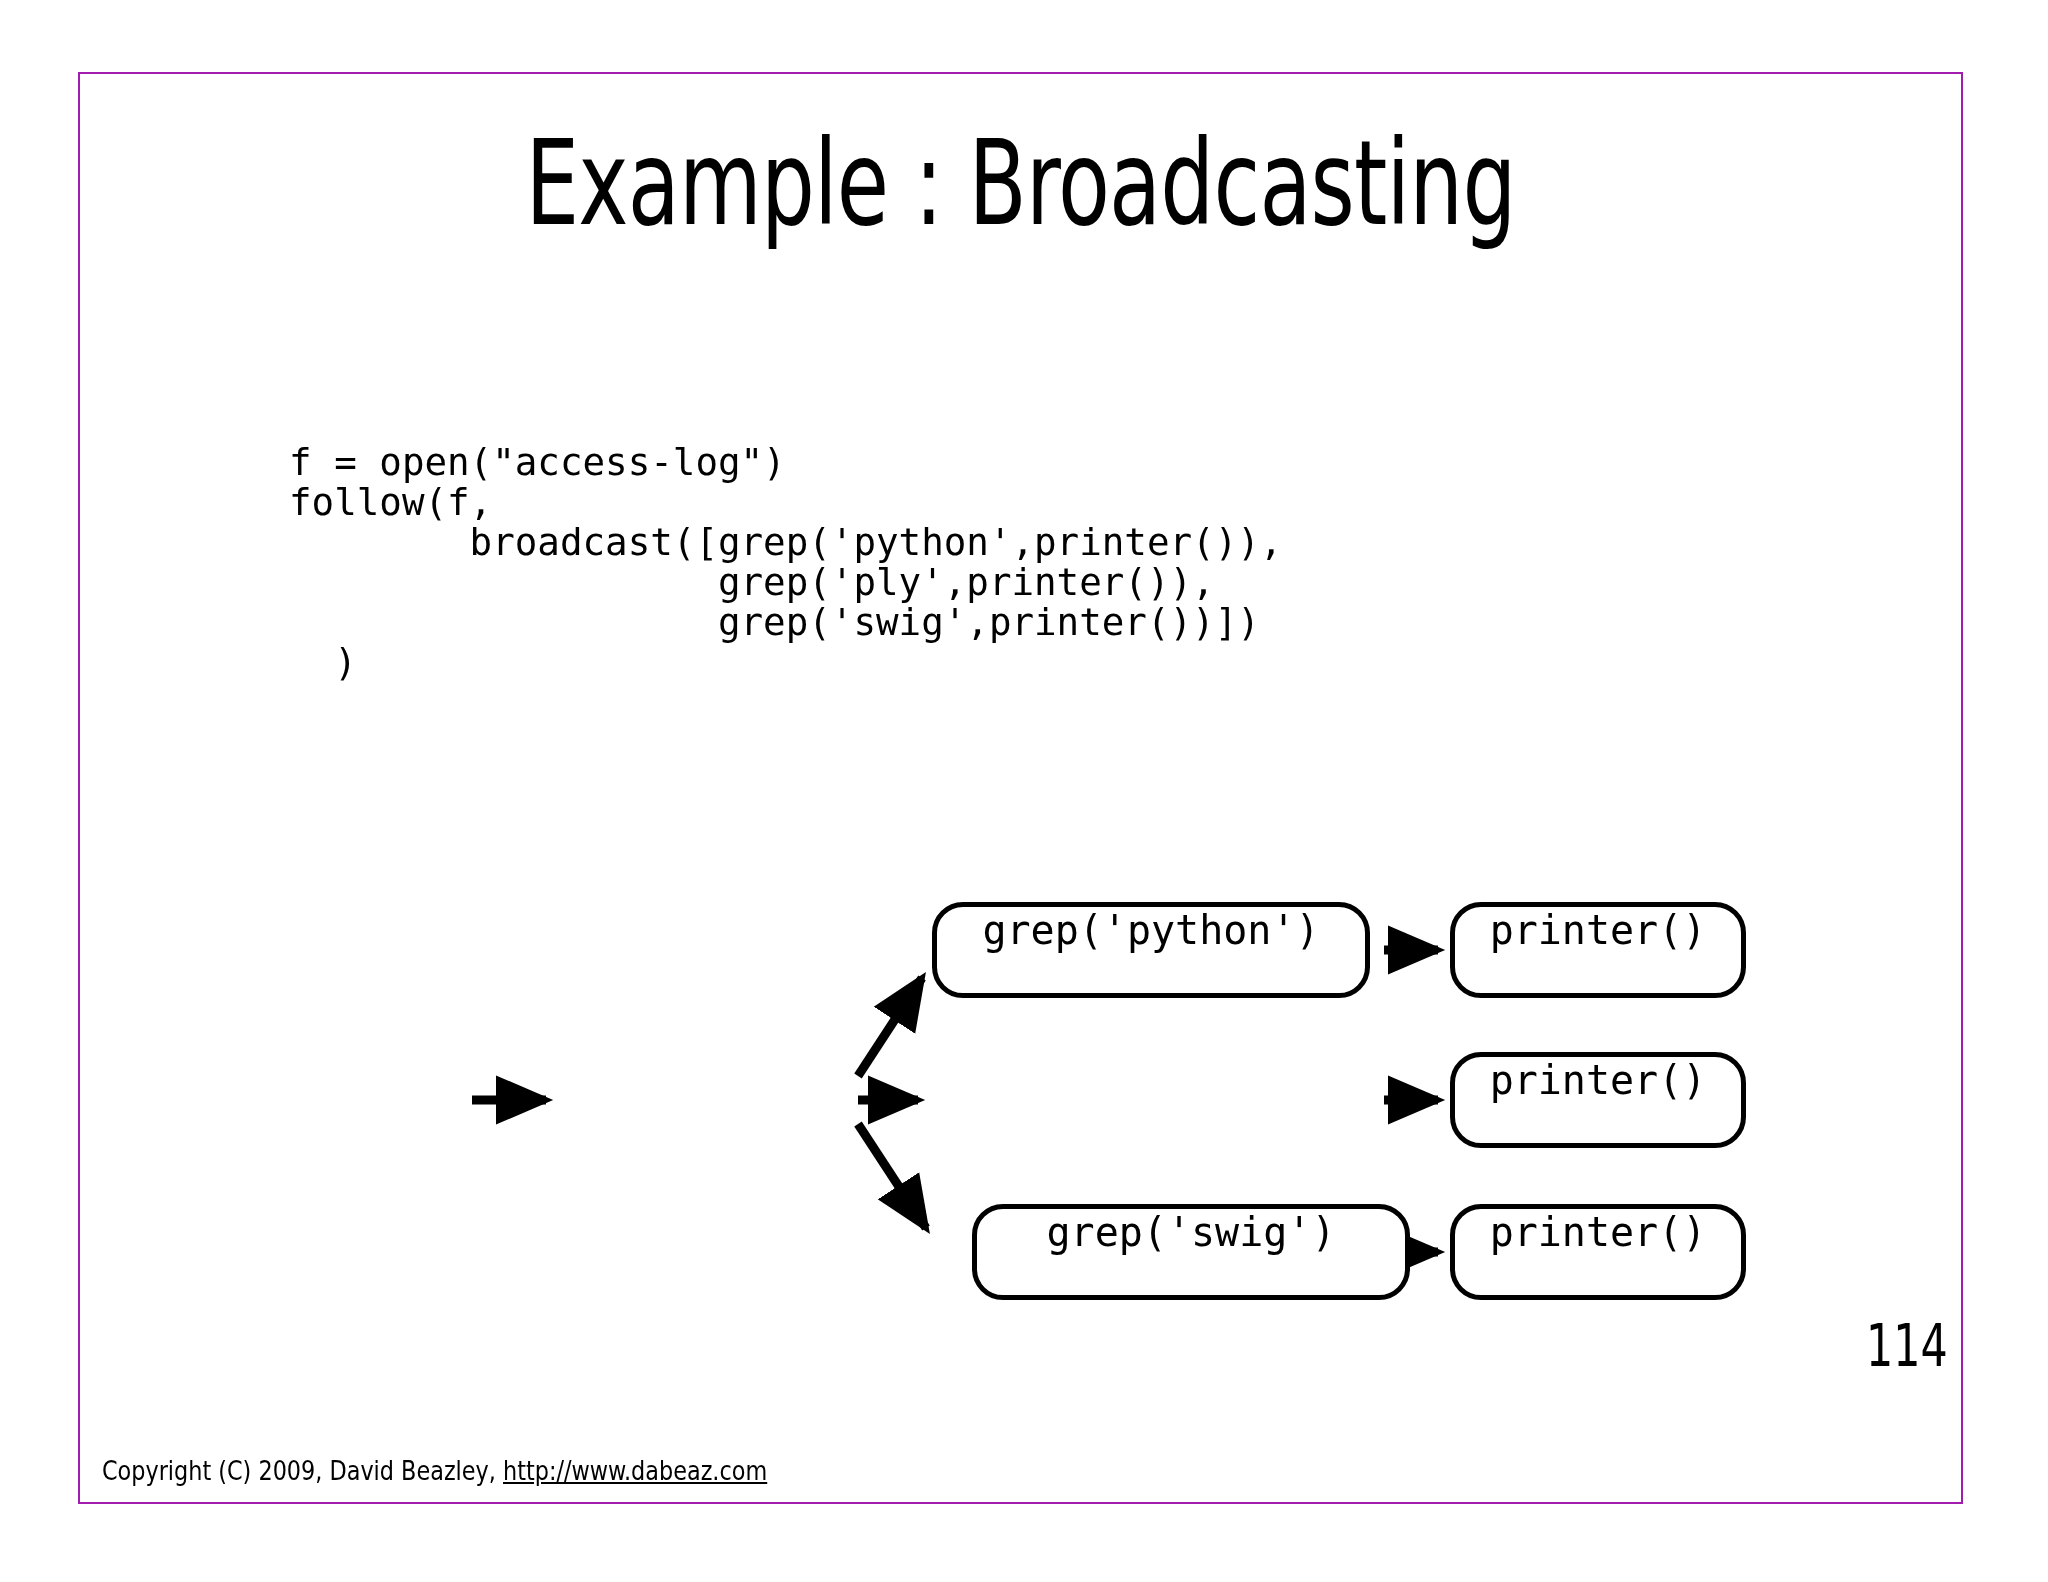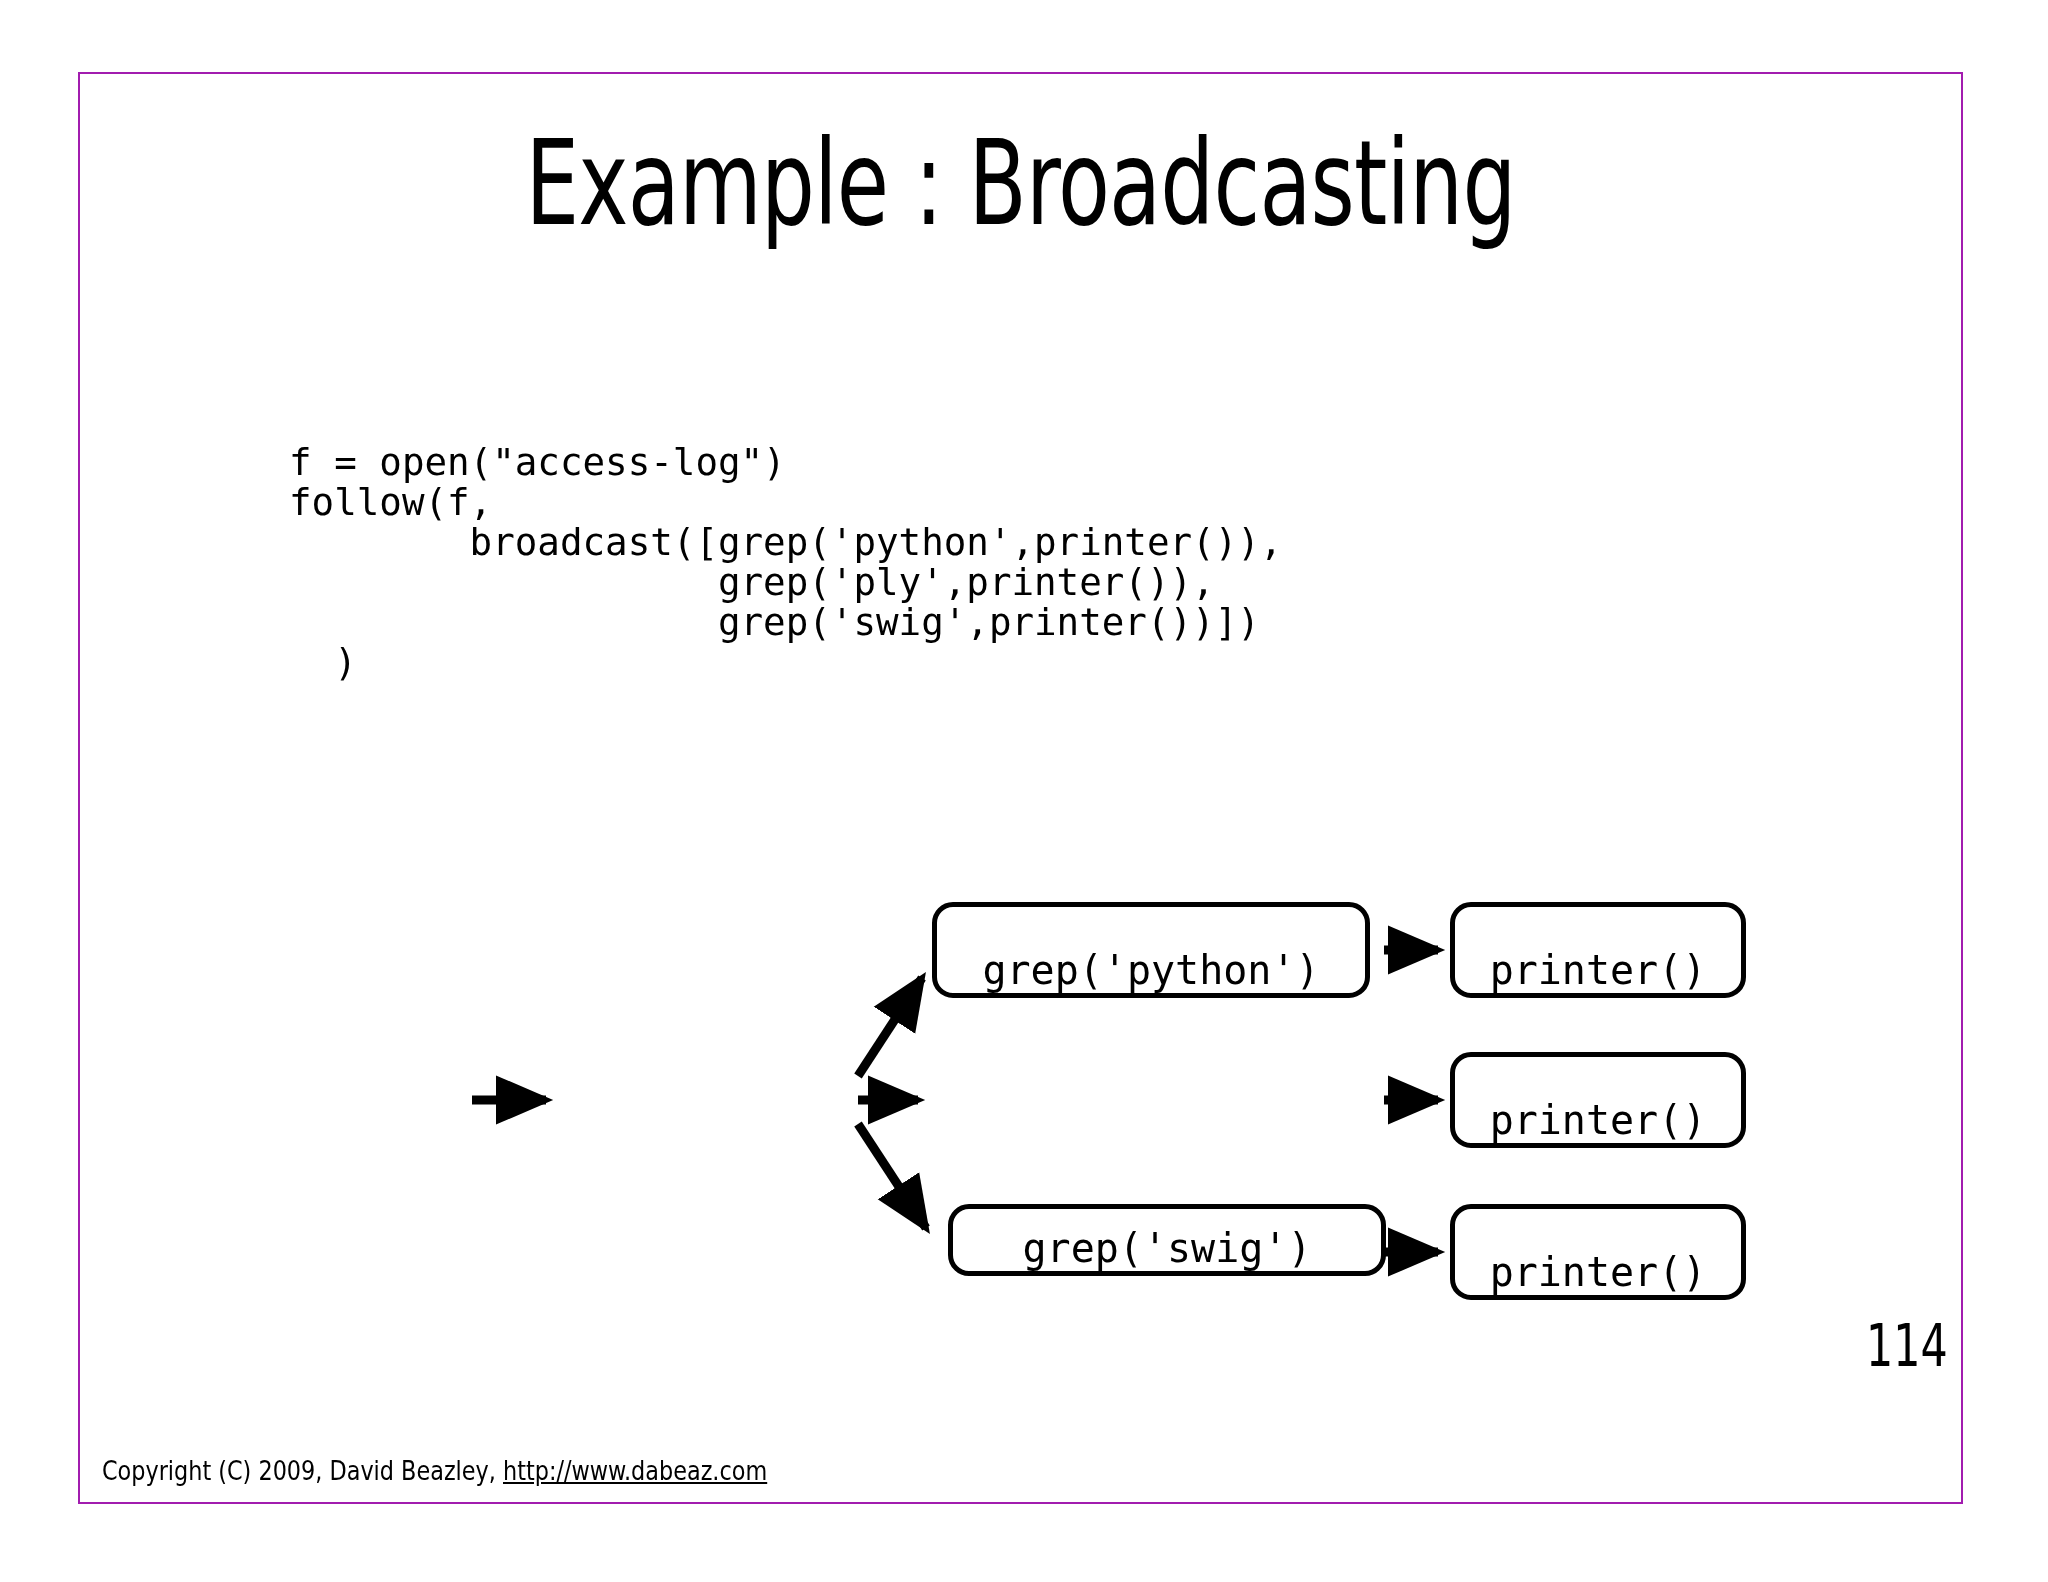--- a/index.html
+++ b/index.html
@@ -90,24 +90,24 @@
     width: 1885px;
     height: 1432px;
     pointer-events: none;
   }
   #diagram svg { display: block; }
 
   .nodebox {
     position: absolute;
     box-sizing: border-box;
     border: 5px solid #000;
-    border-radius: 21px;
+    border-radius: 31px;
     background: #fff;
     display: flex;
-    align-items: flex-end;
+    align-items: flex-start;
     justify-content: center;
   }
   .nodelabel {
     font-family: "DejaVu Sans Mono", "Liberation Mono", monospace;
     font-size: 40px;
     color: #000;
     white-space: nowrap;
   }
 
   
@@ -166,21 +166,21 @@
         <line x1="1304" y1="876" x2="1358" y2="876"></line>
         <line x1="1304" y1="1026" x2="1358" y2="1026"></line>
         <line x1="1304" y1="1178" x2="1358" y2="1178"></line>
       </g>
     </svg>
   </div>
 
   <div class="nodebox" style="left:852px; top:828px; width:438px; height:96px;">
     <span class="nodelabel">grep('python')</span>
   </div>
-  <div class="nodebox" style="left:868px; top:1130px; width:438px; height:72px;">
+  <div class="nodebox" style="left:892px; top:1130px; width:438px; height:96px;">
     <span class="nodelabel">grep('swig')</span>
   </div>
   <div class="nodebox" style="left:1370px; top:828px; width:296px; height:96px;">
     <span class="nodelabel">printer()</span>
   </div>
   <div class="nodebox" style="left:1370px; top:978px; width:296px; height:96px;">
     <span class="nodelabel">printer()</span>
   </div>
   <div class="nodebox" style="left:1370px; top:1130px; width:296px; height:96px;">
     <span class="nodelabel">printer()</span>

